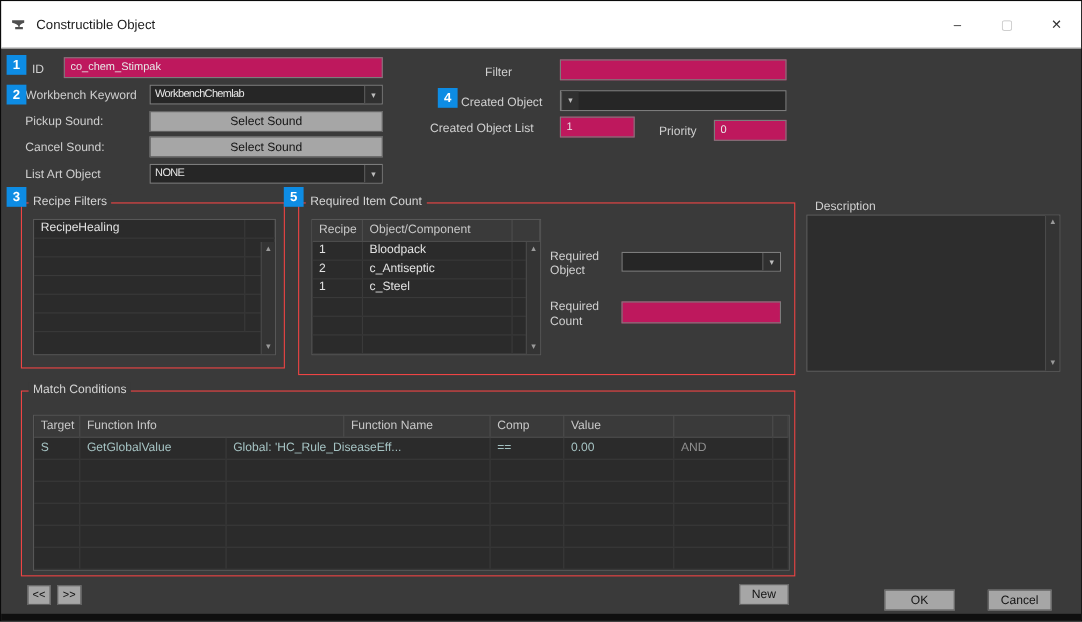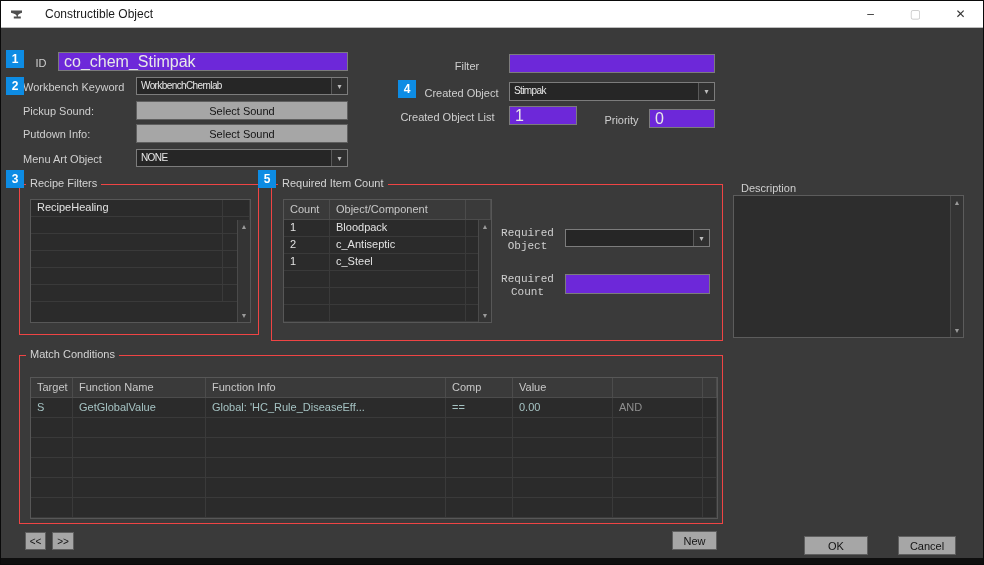--- a/index.html
+++ b/index.html
@@ -1,36 +1,36 @@
 <!DOCTYPE html>
 <html><head>
 <meta charset="utf-8">
 <style>
   * { margin:0; padding:0; box-sizing:border-box; }
   html,body { background:#6b6b6b; font-family:"Liberation Sans", sans-serif; }
   .window { position:relative; width:984px; height:565px; background:#3a3a3a; overflow:hidden; border:1px solid #0a0a0a; }
 
   
-  .titlebar { position:absolute; top:0; left:0; right:0; height:27px; background:#ffffff; display:flex; align-items:center; border-bottom:1px solid #bdbdbd;gap:12px; }
+  .titlebar { position:absolute; top:0; left:0; right:0; height:43px; background:#ffffff; display:flex; align-items:center; border-bottom:1px solid #bdbdbd; }
   .app-icon { margin-left:8px; width:16px; height:16px; display:inline-flex; }
   .title { margin-left:8px; font-size:12px; color:#1b1b1b; }
   .win-controls { margin-left:auto; display:flex; height:27px; }
   .win-btn { width:45px; height:27px; display:flex; align-items:center; justify-content:center; font-size:12px; color:#333; cursor:default; }
   .win-btn.dim { color:#c2c2c2; }
 
   
   .badge { position:absolute; width:18px; height:18px; background:#0d8ce4; color:#ffffff; font-weight:bold; font-size:12px; display:flex; align-items:center; justify-content:center; z-index:5; }
 
   
   .lbl { position:absolute; color:#cfcfcf; font-size:11px; white-space:nowrap; }
-  .lbl.r { text-align:center; }
-  .lbl.wrap { white-space:normal; line-height:13px;font-family:Liberation Mono, monospace; }
-
-  
-  .input { position:absolute; background:#6d28d9; border:1px solid #7c7c7c; color:#e8e8e8; font-size:16px; padding:1px 5px; font-family:"Liberation Sans", sans-serif; outline:none; }
+  .lbl.r { text-align:left; }
+  .lbl.wrap { white-space:normal; line-height:13px; }
+
+  
+  .input { position:absolute; background:#be185d; border:1px solid #7c7c7c; color:#e8e8e8; font-size:10px; padding:1px 5px; font-family:"Liberation Sans", sans-serif; outline:none; }
 
   
   .dropdown { position:absolute; background:#262626; border:1px solid #7c7c7c; display:flex; align-items:stretch; overflow:hidden; }
   .dd-value { flex:1; color:#e8e8e8; font-size:10px; letter-spacing:-0.6px; padding:2px 4px; white-space:nowrap; overflow:hidden; }
   .dd-arrow { width:16px; background:#303030; border-left:1px solid #5a5a5a; color:#bdbdbd; font-size:8px; display:flex; align-items:center; justify-content:center; }
 
   
   .btn { position:absolute; background:#a6a6a6; border:1px solid #5f5f5f; color:#141414; font-size:11px; display:flex; align-items:center; justify-content:center; cursor:default; }
   .btn.small { font-size:10px; }
 
@@ -89,35 +89,34 @@
 
   <span class="lbl" style="left:22px;top:80px">Workbench Keyword</span>
   <div class="dropdown" style="left:135px;top:76px;width:212px;height:18px">
     <span class="dd-value">WorkbenchChemlab</span>
     <span class="dd-arrow">▾</span>
   </div>
 
   <span class="lbl" style="left:22px;top:104px">Pickup Sound:</span>
   <div class="btn" style="left:135px;top:100px;width:212px;height:19px">Select Sound</div>
 
-  <span class="lbl" style="left:22px;top:127px">Putdown Info:</span>
+  <span class="lbl" style="left:22px;top:127px">Cancel Sound:</span>
   <div class="btn" style="left:135px;top:123px;width:212px;height:19px">Select Sound</div>
 
-  <span class="lbl" style="left:22px;top:152px">Menu Art Object</span>
+  <span class="lbl" style="left:22px;top:152px">List Art Object</span>
   <div class="dropdown" style="left:135px;top:148px;width:212px;height:18px">
     <span class="dd-value">NONE</span>
     <span class="dd-arrow">▾</span>
   </div>
 
   <span class="lbl r" style="left:440px;top:59px;width:52px">Filter</span>
   <input class="input" style="left: 508px; top: 53px; width: 206px; height: 19px;" value="">
 
   <span class="lbl r" style="left:418px;top:86px;width:85px">Created Object</span>
   <div class="dropdown" style="left:508px;top:81px;width:206px;height:19px">
-    <span class="dd-value">Stimpak</span>
     <span class="dd-arrow">▾</span>
   </div>
 
   <span class="lbl r" style="left:390px;top:110px;width:113px">Created Object List</span>
   <input class="input" style="left: 508px; top: 105px; width: 68px; height: 19px;" value="1">
 
   <span class="lbl r" style="left:598px;top:113px;width:45px">Priority</span>
   <input class="input" style="left: 648px; top: 108px; width: 66px; height: 19px;" value="0">
 
   <div class="groupbox" style="left:18px;top:183px;width:240px;height:151px">
@@ -151,21 +150,21 @@
         <span class="sb-btn">▲</span>
         <span class="sb-btn">▼</span>
       </div>
     </div>
   </div>
 
   <div class="groupbox" style="left:270px;top:183px;width:452px;height:157px">
     <span class="legend">Required Item Count</span>
     <div class="tbl" style="left:11px;top:14px;width:209px;height:124px">
       <div class="thead">
-        <div class="th" style="width:46px">Count</div>
+        <div class="th" style="width:46px">Recipe</div>
         <div class="th" style="width:136px">Object/Component</div>
         <div class="th" style="flex:1"></div>
       </div>
       <div class="tr">
         <div class="td" style="width:46px">1</div>
         <div class="td" style="width:136px">Bloodpack</div>
         <div class="td" style="flex:1"></div>
       </div>
       <div class="tr">
         <div class="td" style="width:46px">2</div>
@@ -215,22 +214,22 @@
       <span class="sb-btn">▲</span>
       <span class="sb-btn">▼</span>
     </div>
   </div>
 
   <div class="groupbox" style="left:18px;top:354px;width:704px;height:169px">
     <span class="legend">Match Conditions</span>
     <div class="tbl mc" style="left:10px;top:21px;width:688px;height:142px">
       <div class="thead">
         <div class="th" style="width:42px">Target</div>
+        <div class="th" style="width:240px">Function Info</div>
         <div class="th" style="width:133px">Function Name</div>
-        <div class="th" style="width:240px">Function Info</div>
         <div class="th" style="width:67px">Comp</div>
         <div class="th" style="width:100px">Value</div>
         <div class="th" style="width:90px"></div>
         <div class="th" style="flex:1"></div>
       </div>
       <div class="tr">
         <div class="td teal" style="width:42px">S</div>
         <div class="td teal" style="width:133px">GetGlobalValue</div>
         <div class="td teal" style="width:240px">Global: 'HC_Rule_DiseaseEff...</div>
         <div class="td teal" style="width:67px">==</div>

